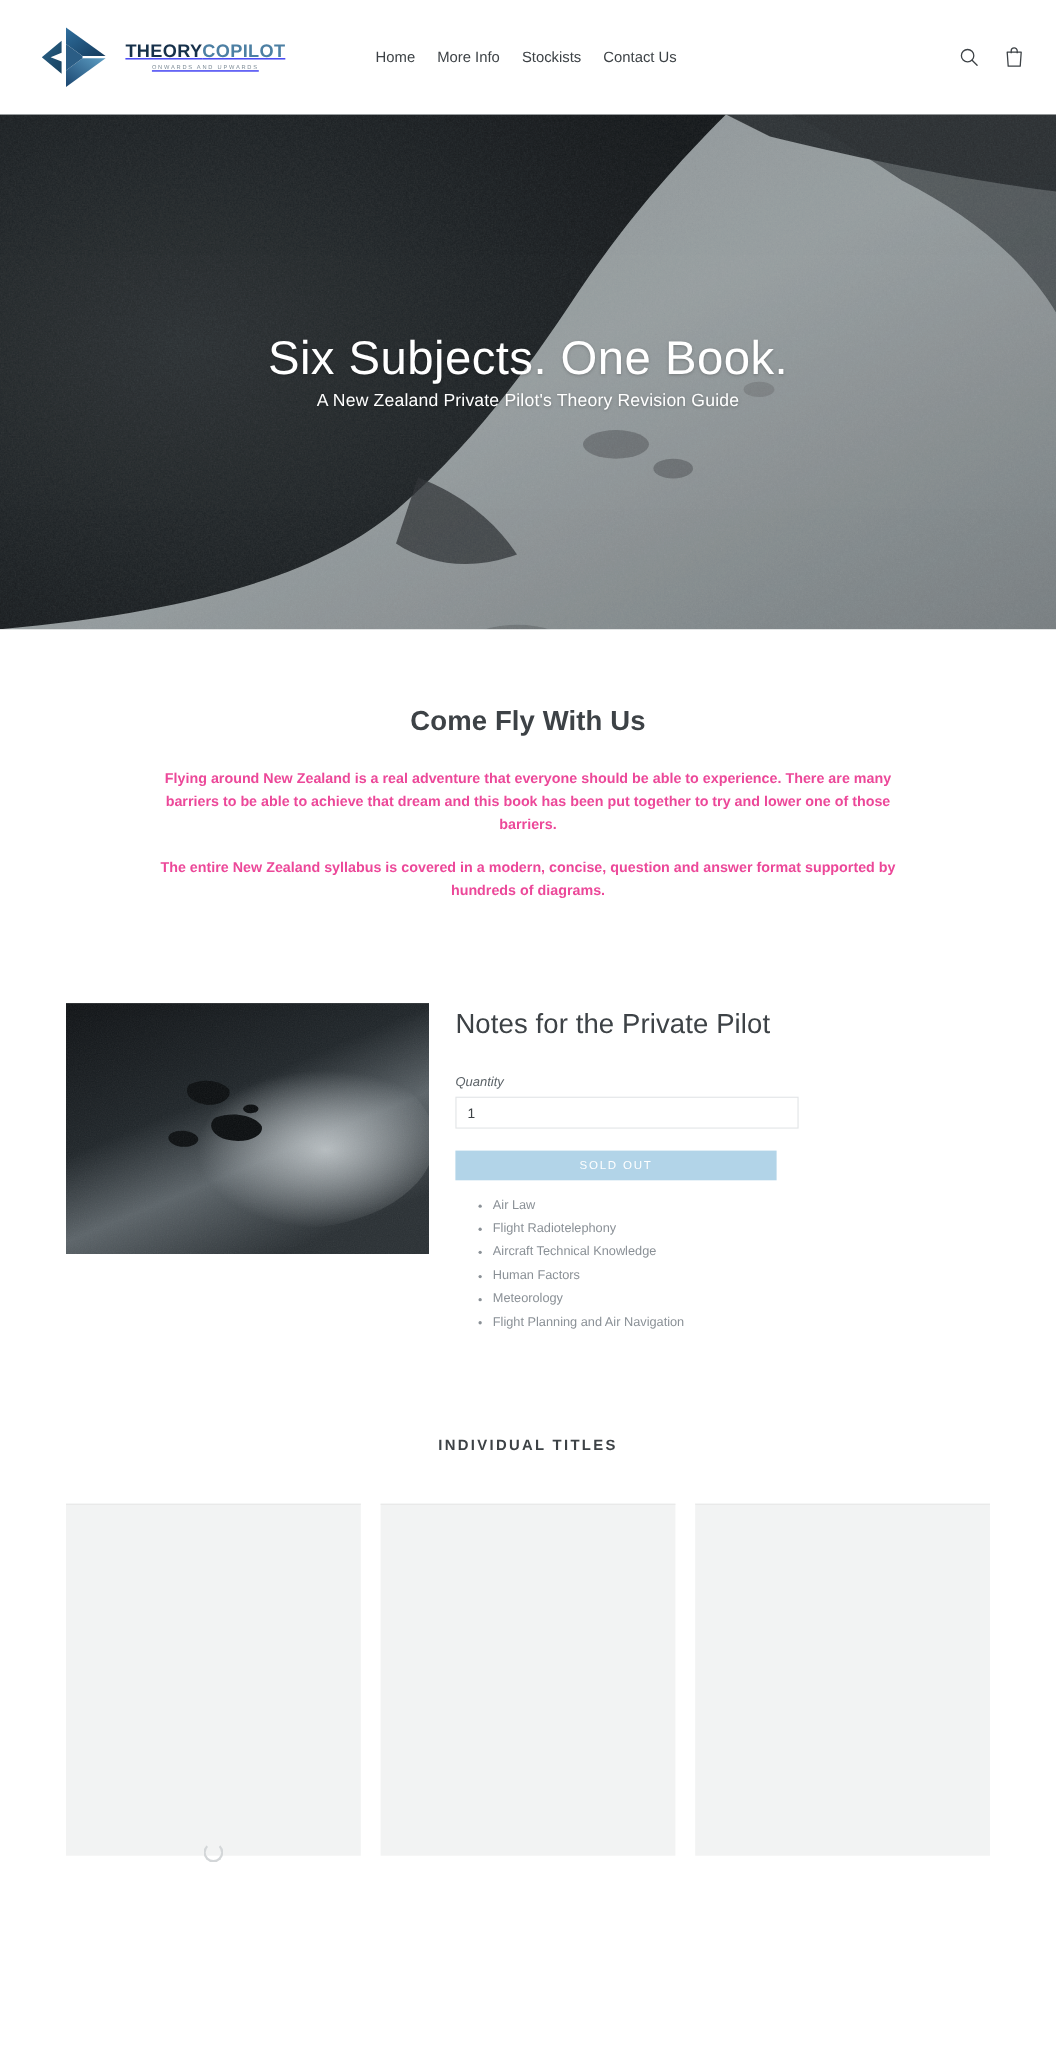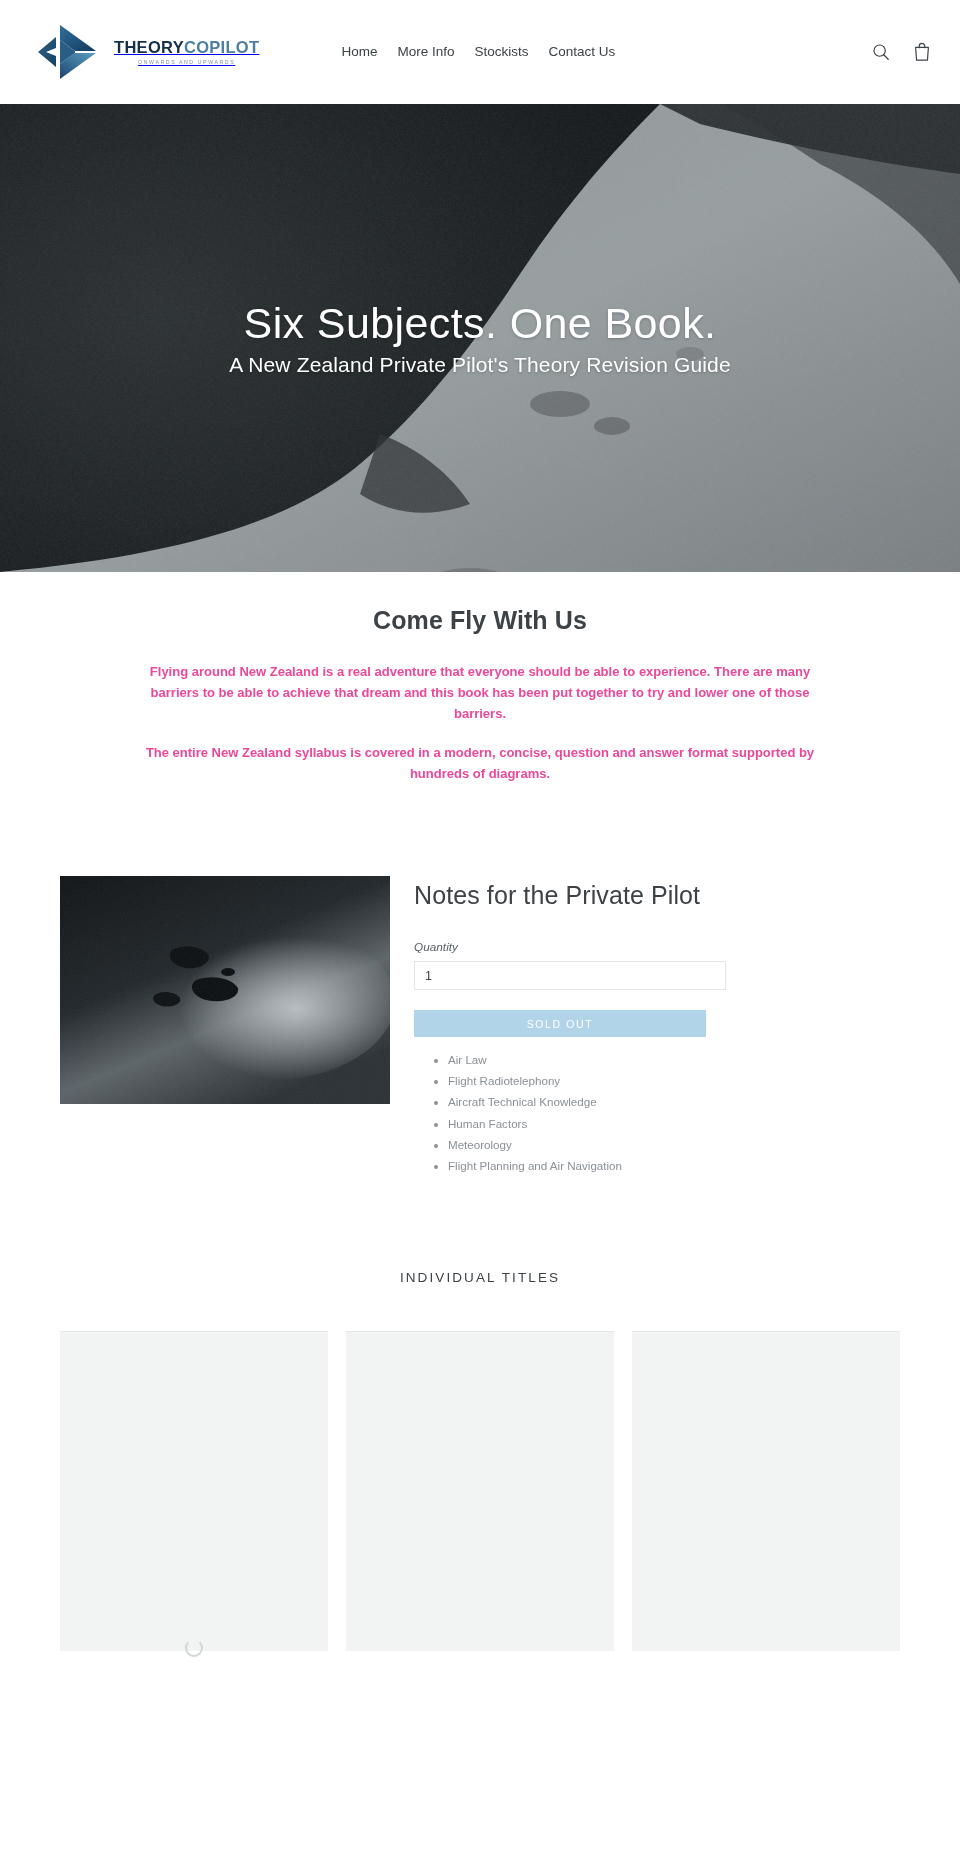--- a/index.html
+++ b/index.html
@@ -86,30 +86,30 @@
   .hero-title {
     color: #ffffff;
     font-size: 43px;
     font-weight: 400;
     letter-spacing: 0.4px;
     line-height: 1.15;
     text-shadow: 0 1px 3px rgba(0,0,0,.22);
   }
   .hero-sub {
     color: #ffffff;
-    font-size: 21px;
+    font-size: 16px;
     font-weight: 400;
     margin-top: 5px;
     letter-spacing: 0.15px;
     text-shadow: 0 1px 3px rgba(0,0,0,.25);
   }
 
   
   .intro {
-    padding: 34px 0 0;
+    padding: 70px 0 0;
     text-align: center;
   }
   .intro h2 {
     font-size: 25px;
     font-weight: 700;
     color: #3d4246;
     letter-spacing: 0.1px;
     margin-bottom: 26px;
   }
   .intro p {
@@ -202,21 +202,21 @@
     margin-bottom: 3.5px;
   }
 
   
   .titles-head {
     text-align: center;
     margin-top: 92px;
     font-size: 13.5px;
     letter-spacing: 2.1px;
     color: #3d4246;
-    font-weight: 400;
+    font-weight: 700;
   }
   .cards {
     display: flex;
     gap: 18px;
     padding: 0 60px;
     margin-top: 46px;
   }
   .card {
     flex: 1;
     height: 320px;

